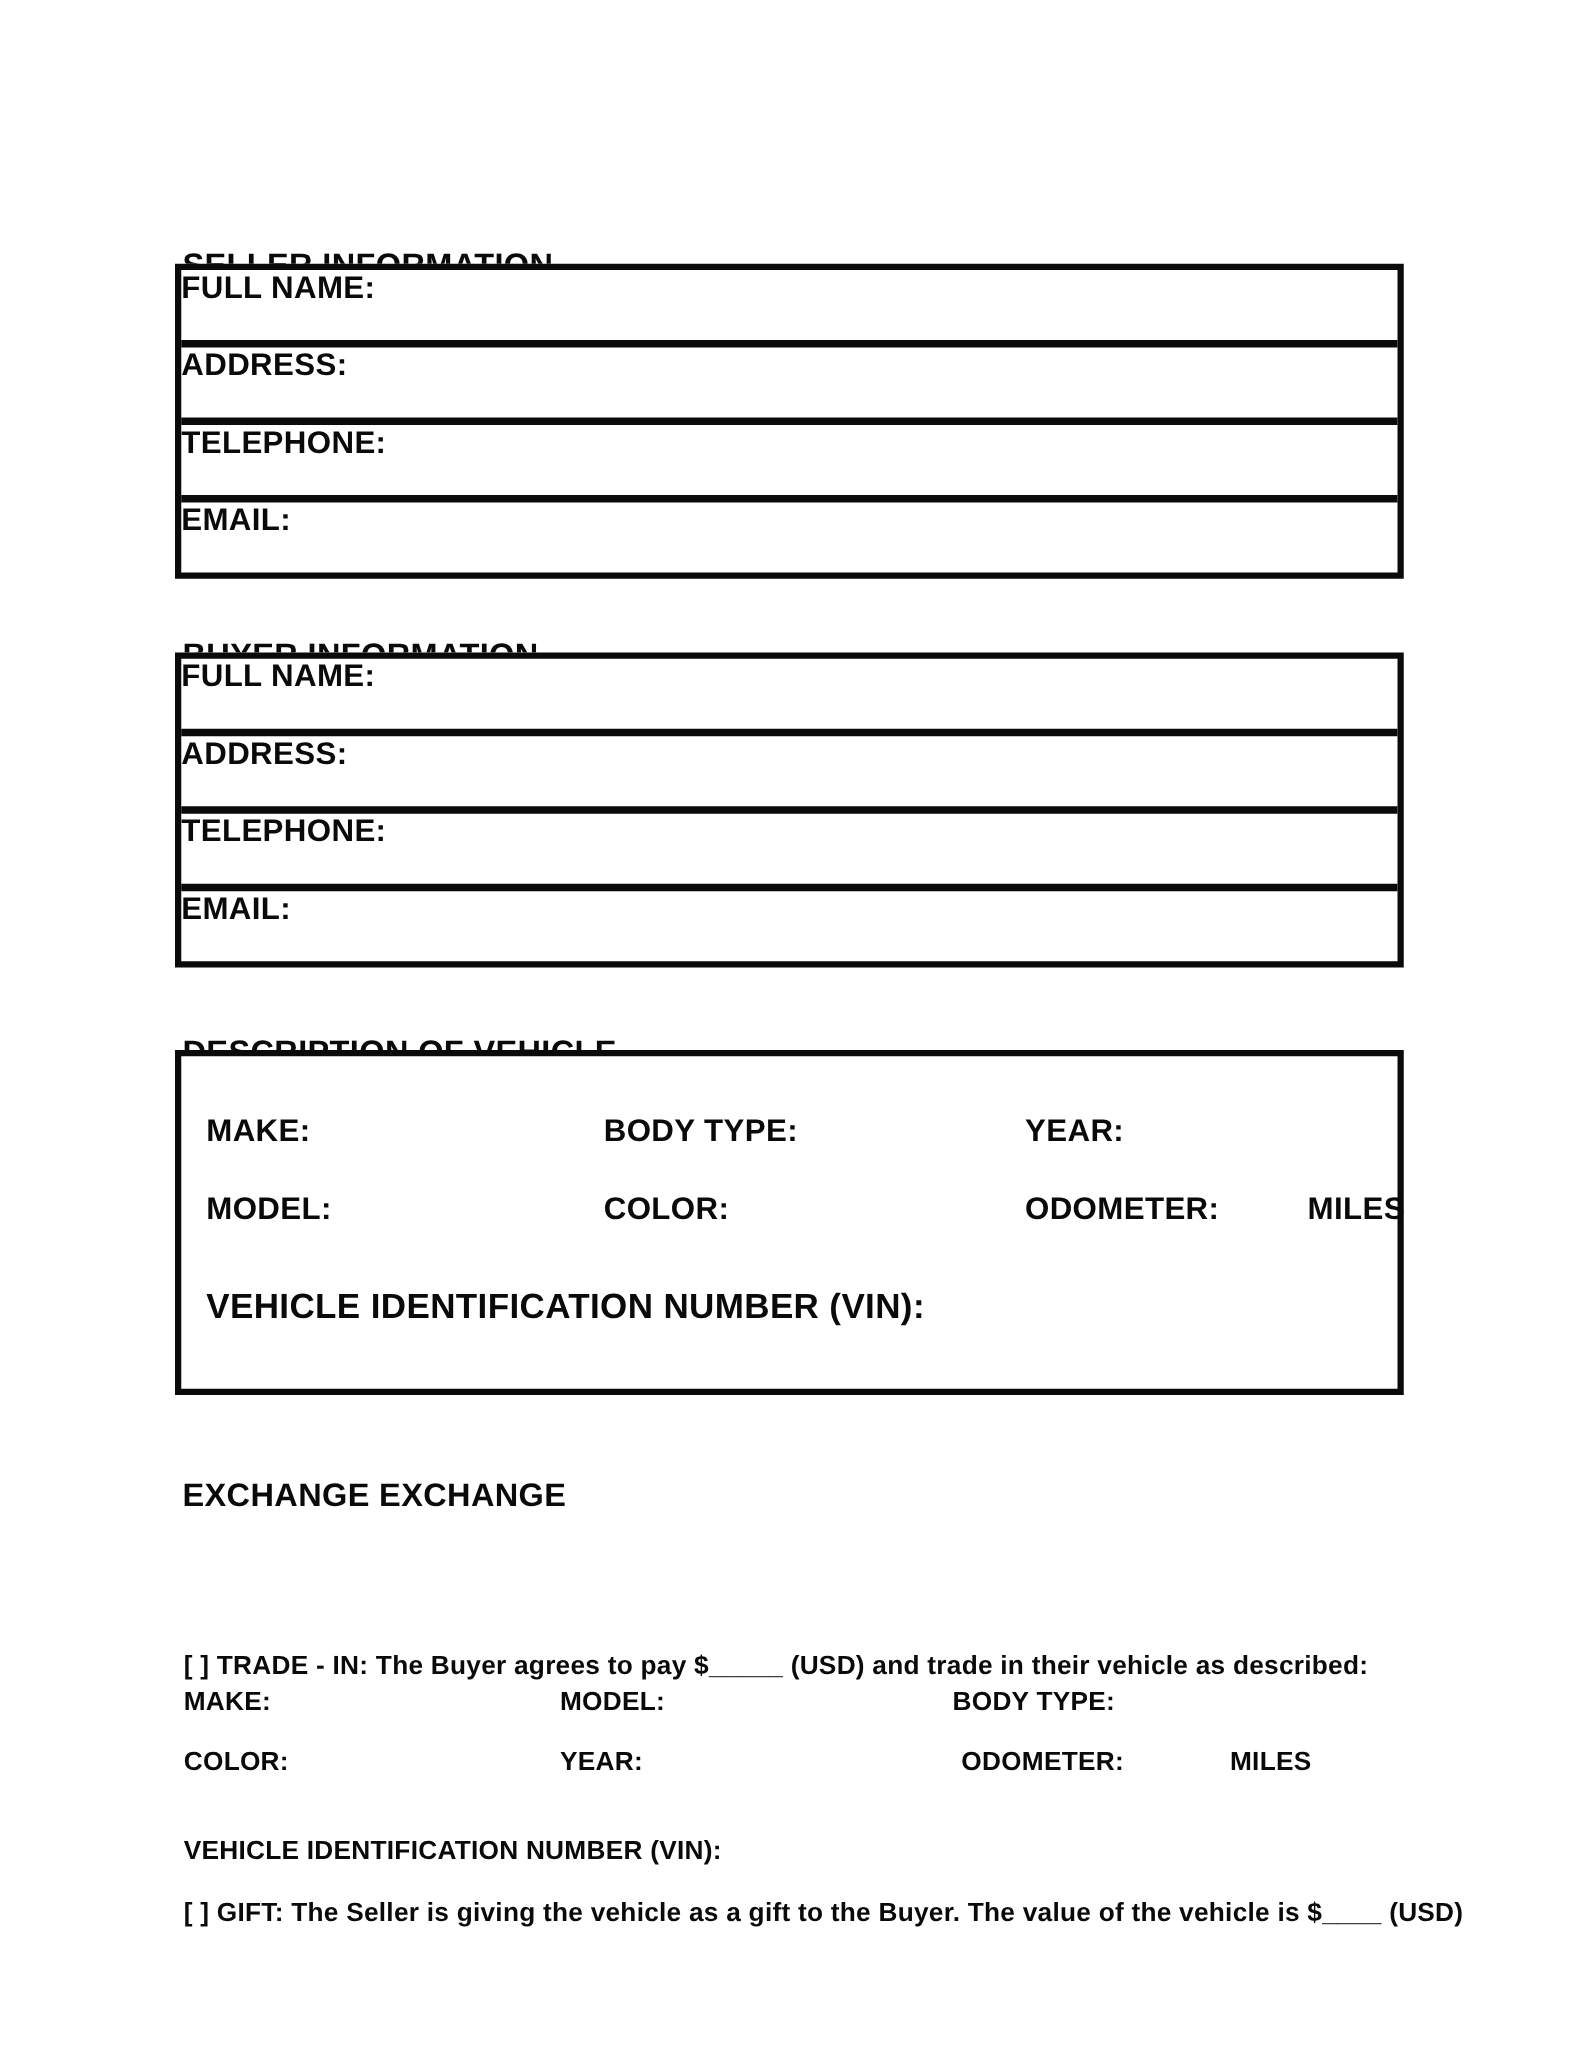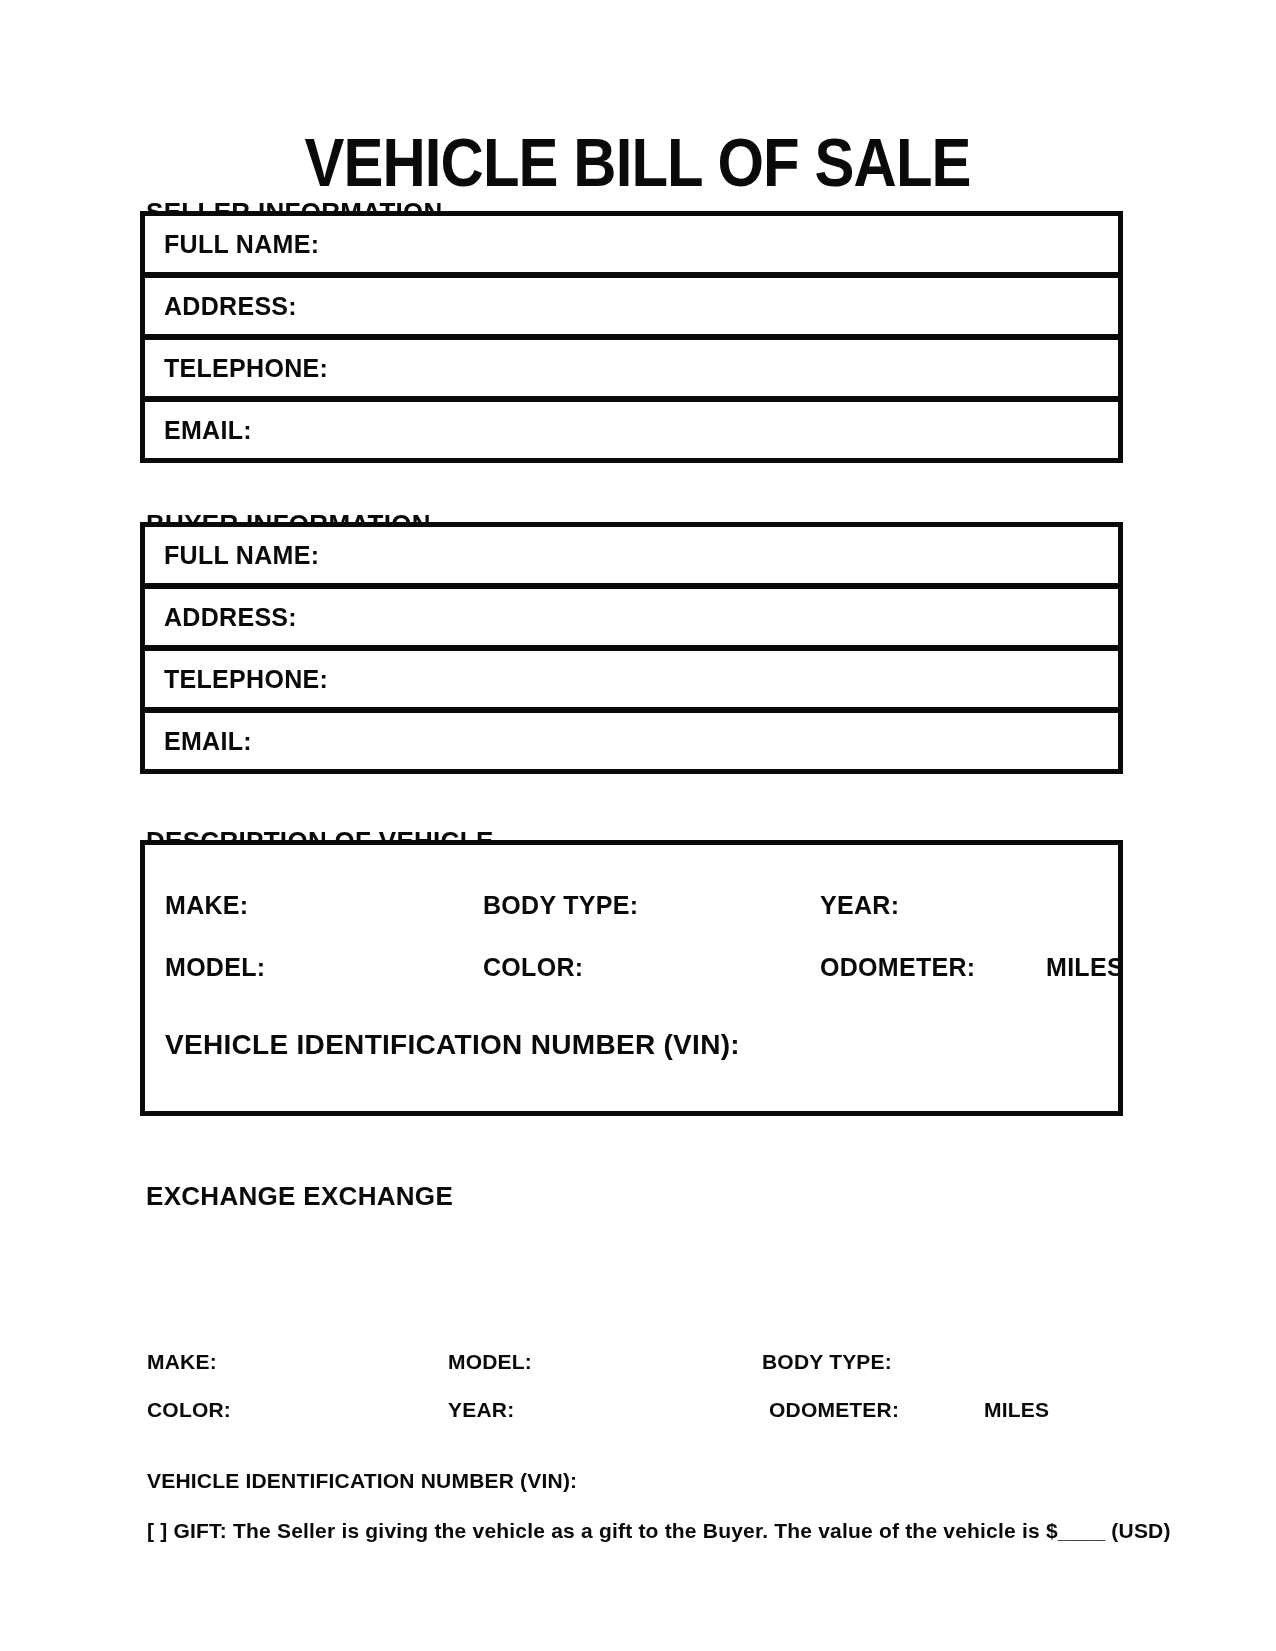--- a/index.html
+++ b/index.html
@@ -43,22 +43,21 @@
   .box-table {
     left:140px; width:983px;
     border:5px solid #0a0a0a;
     box-sizing:border-box;
     background:#ffffff;
   }
   #seller-table { top:211px; }
   #buyer-table  { top:522px; }
   .box-row {
     height:56px;
-    display:flex; align-items:center;
-    padding-left:19px;
+    display:flex; align-items:flex-start;
     border-bottom:6px solid #0a0a0a;
   }
   .box-row:last-child { border-bottom:none; }
   .field-label {
     font-size:25px;
     letter-spacing:0.3px;
     white-space:nowrap;
   }
 
   
@@ -111,21 +110,20 @@
   .exc-odo   { left:769px; }
   .exc-miles { left:984px; }
 
   .checkbox { cursor:pointer; }
 </style>
 </head>
 <body>
 
 <div class="page">
 
-  <h1 class="abs doc-title"><span class="squeeze">VEHICLE BILL OF SALE</span></h1>
 
   <h2 class="abs sec-heading" id="seller-heading">SELLER INFORMATION</h2>
   <div class="abs box-table" id="seller-table">
     <div class="box-row">
       <span class="field-label">FULL NAME:</span>
     </div>
     <div class="box-row">
       <span class="field-label">ADDRESS:</span>
     </div>
     <div class="box-row">
@@ -160,20 +158,21 @@
     <span class="vlabel vb-r2 vb-c1">MODEL:</span>
     <span class="vlabel vb-r2 vb-c2">COLOR:</span>
     <span class="vlabel vb-r2 vb-c3">ODOMETER:</span>
     <span class="vlabel vb-r2 vb-c4">MILES</span>
     <span class="vlabel vb-vin">VEHICLE IDENTIFICATION NUMBER (VIN):</span>
   </div>
 
   <h2 class="abs sec-heading" id="exchange-heading">EXCHANGE EXCHANGE</h2>
 
 
+  <p class="abs ex-line" id="trade-line"><span class="checkbox">[ ]</span><span> TRADE - IN: The Buyer agrees to pay $_____ (USD) and trade in their vehicle as described:</span></p>
 
   <span class="ex-sub exr1 exc-make">MAKE:</span>
   <span class="ex-sub exr1 exc-model">MODEL:</span>
   <span class="ex-sub exr1 exc-body">BODY TYPE:</span>
 
   <span class="ex-sub exr2 exc-color">COLOR:</span>
   <span class="ex-sub exr2 exc-year">YEAR:</span>
   <span class="ex-sub exr2 exc-odo">ODOMETER:</span>
   <span class="ex-sub exr2 exc-miles">MILES</span>
 

